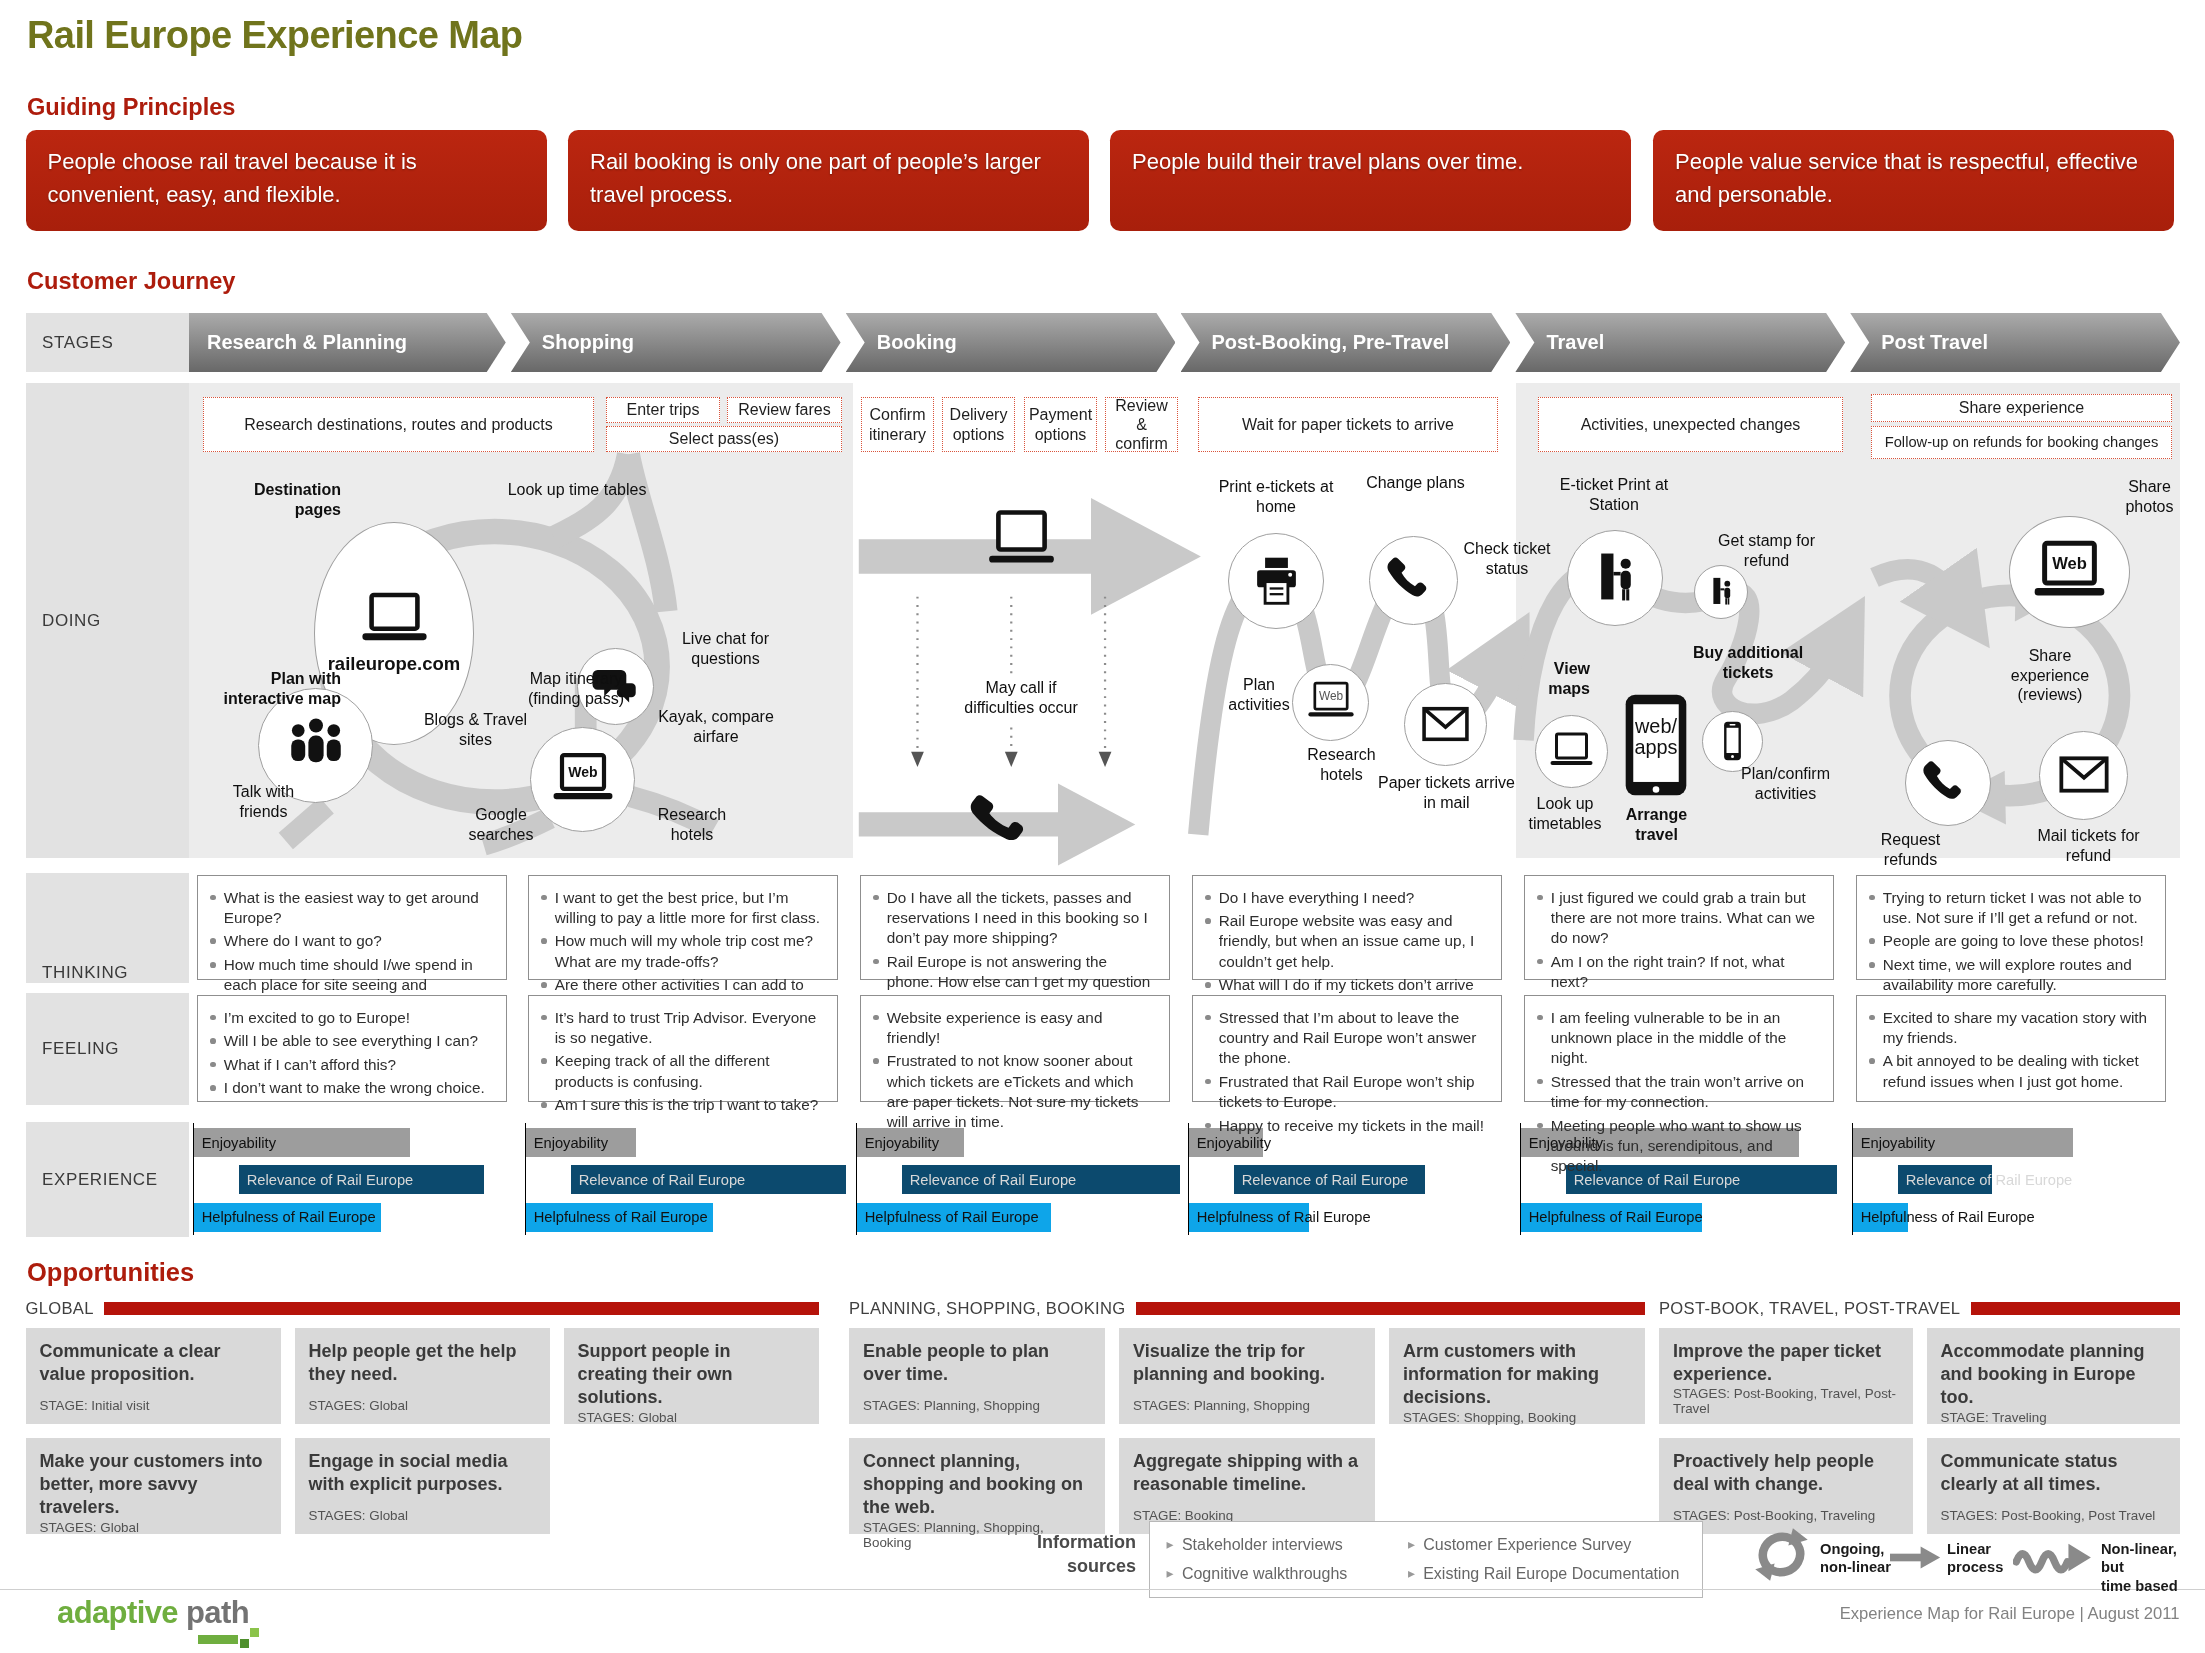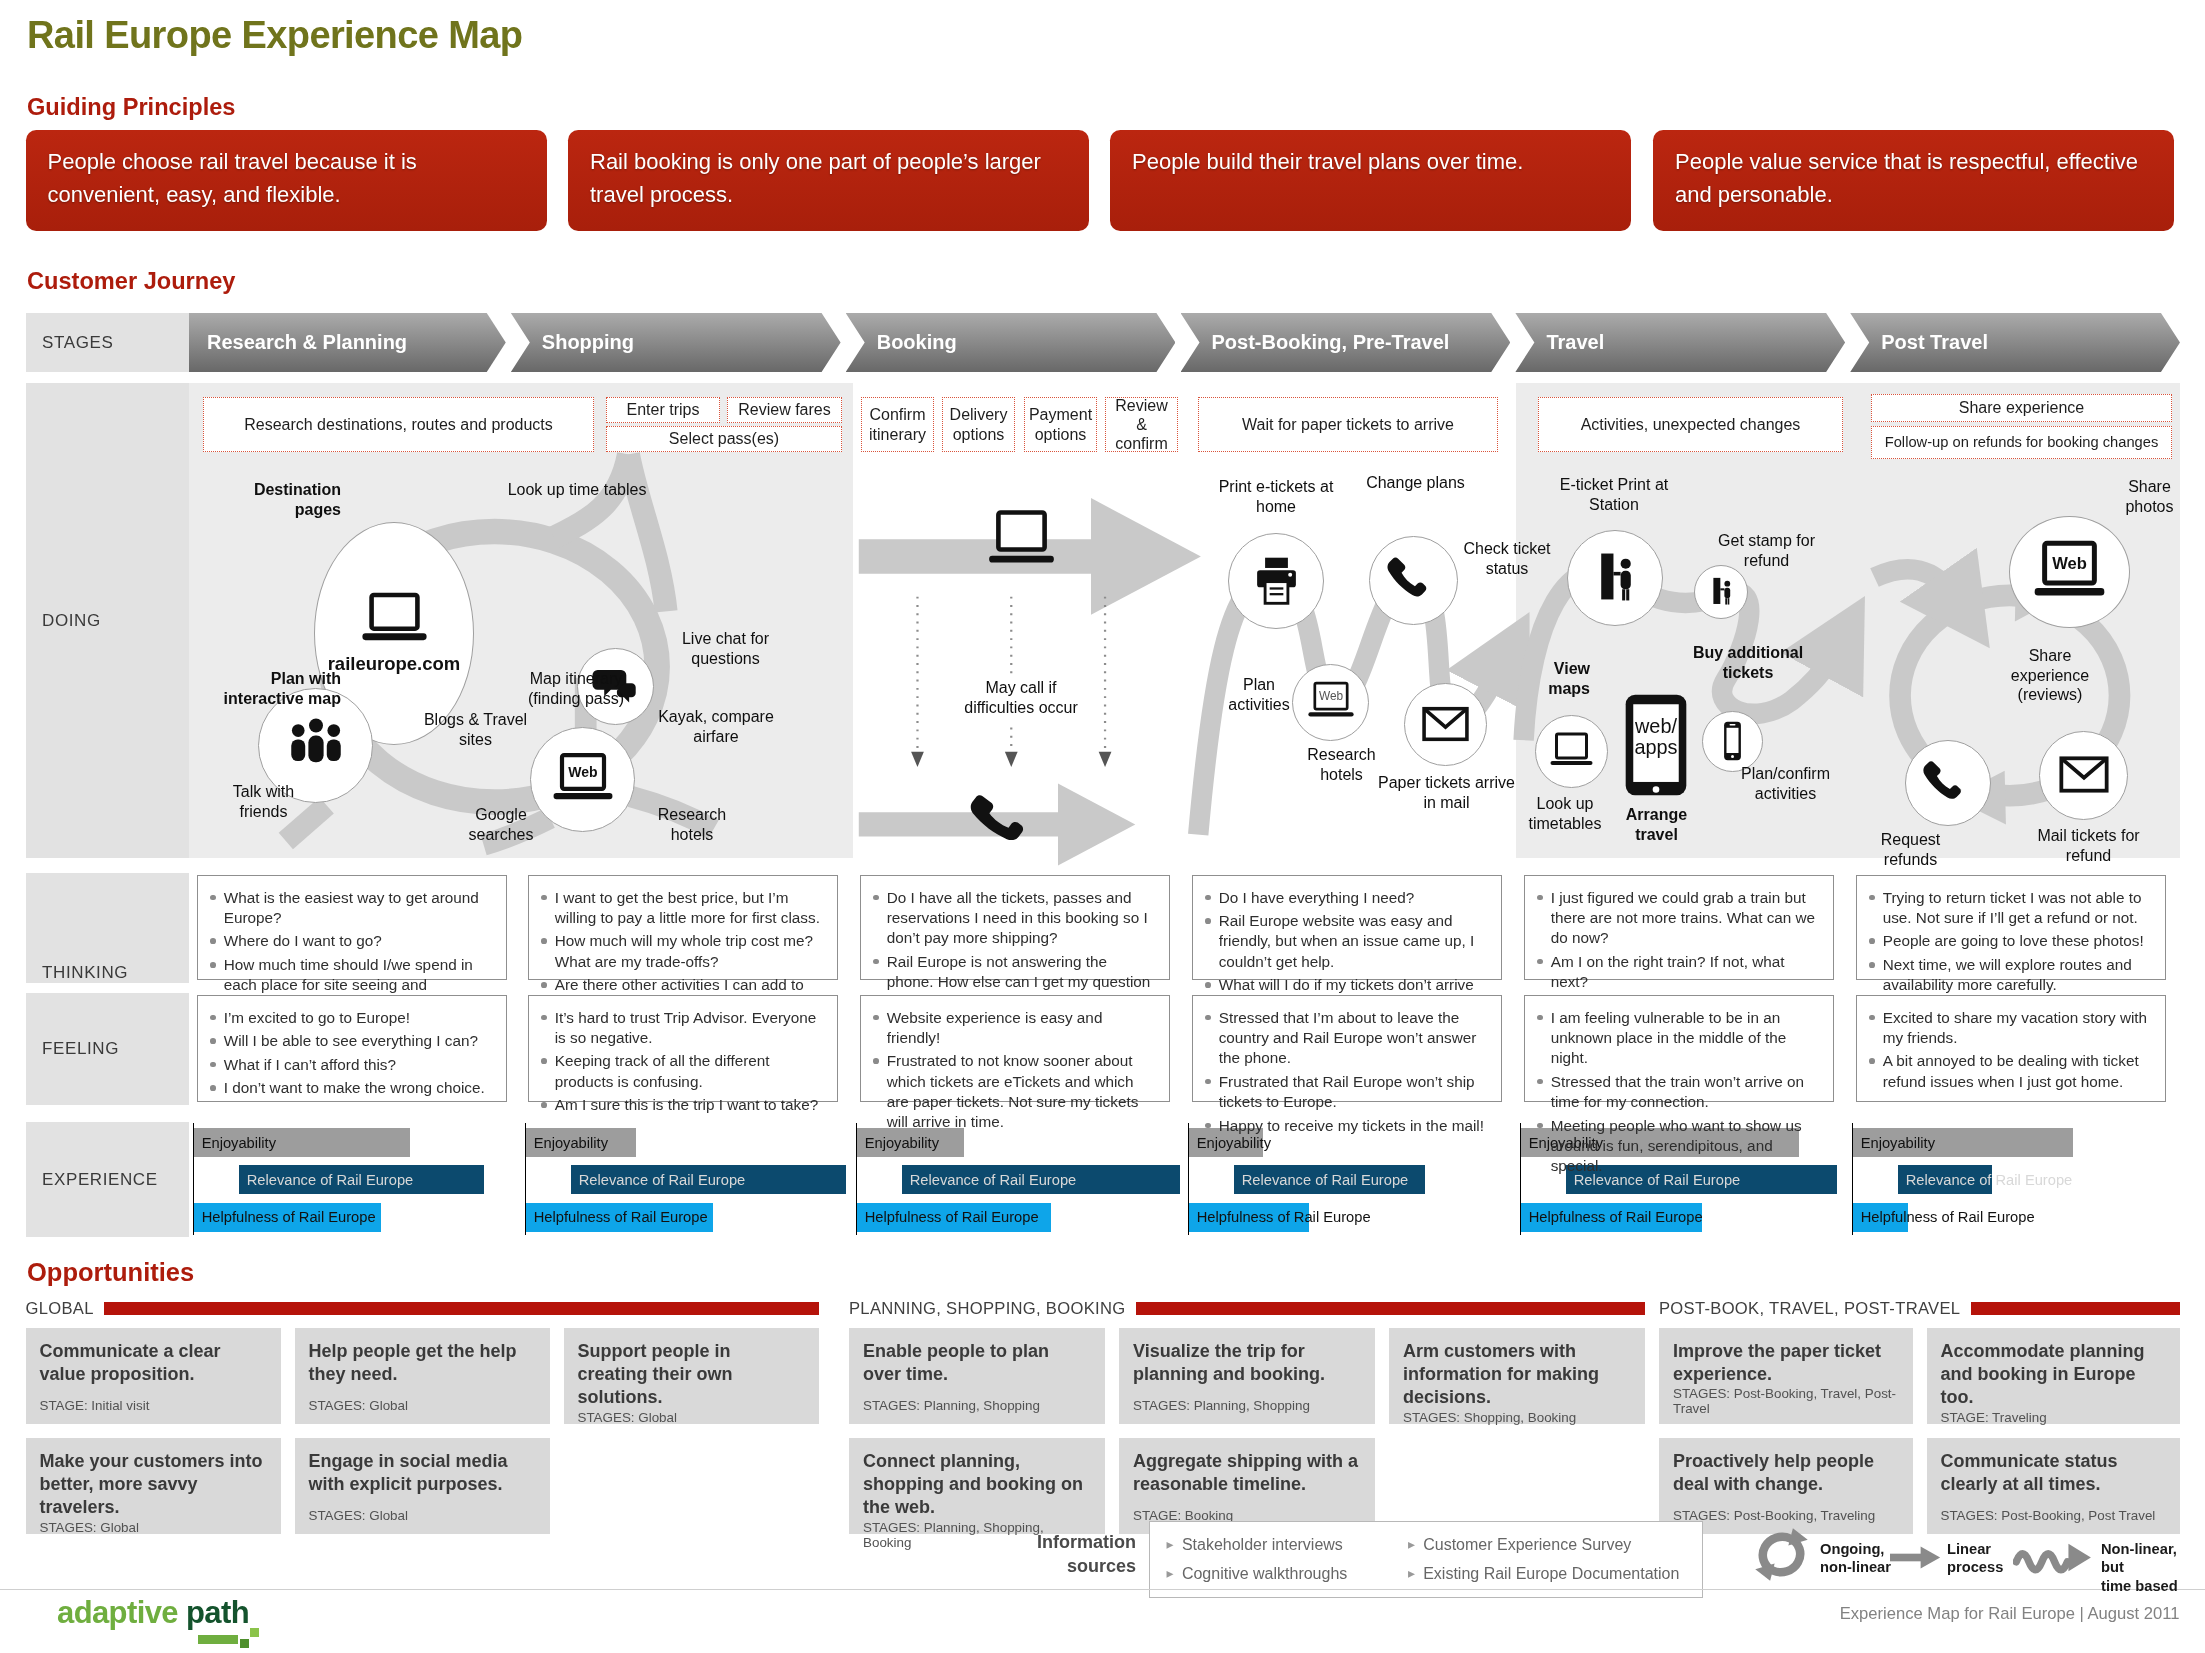--- a/index.html
+++ b/index.html
@@ -41,21 +41,21 @@
   .card .t{font-size:18px;font-weight:700;color:#3a3a3a;line-height:1.3;}
   .card .s{font-size:13.4px;color:#525252;}
   .src-label{position:absolute;left:986px;top:1530px;width:150px;text-align:right;font-weight:700;font-size:18px;color:#4a4a4a;line-height:1.35;z-index:2;}
   .src-box{position:absolute;left:1149px;top:1521px;width:554px;height:77px;background:#fff;border:1.3px solid #b8b8b8;box-sizing:border-box;display:grid;grid-template-columns:1fr 1.15fr;grid-auto-flow:column;grid-template-rows:repeat(2,1fr);padding:9px 16.6px;align-items:center;}
   .src-box .item{position:relative;font-size:16px;color:#666;padding-left:15.3px;}
   .src-box .item::before{content:"\25B8";position:absolute;left:0;top:0;color:#999;font-size:14px;}
   .legend-lbl{position:absolute;font-size:14.7px;font-weight:700;color:#1a1a1a;line-height:1.25;z-index:2;}
   #footer-rule{position:absolute;left:0;top:1589px;width:2205px;height:1.3px;background:#cfcfcf;}
   #brand{position:absolute;left:57px;top:1595px;font-size:31px;font-weight:700;letter-spacing:-0.6px;}
   #brand .a{color:#6fae3f;}
-  #brand .p{color:#14532d;}
+  #brand .p{color:#737373;}
   .sq{position:absolute;}
   #credit{position:absolute;right:25.5px;top:1604px;font-size:16.6px;color:#828282;}
 </style>
 </head>
 <body>
 
 <div id="page-title">Rail Europe Experience Map</div>
 <div class="sec-head" style="left:27px;top:94px;">Guiding Principles</div>
 
 <div class="gp-box" style="left:25.5px;">People choose rail travel because it is convenient, easy, and flexible.</div>

